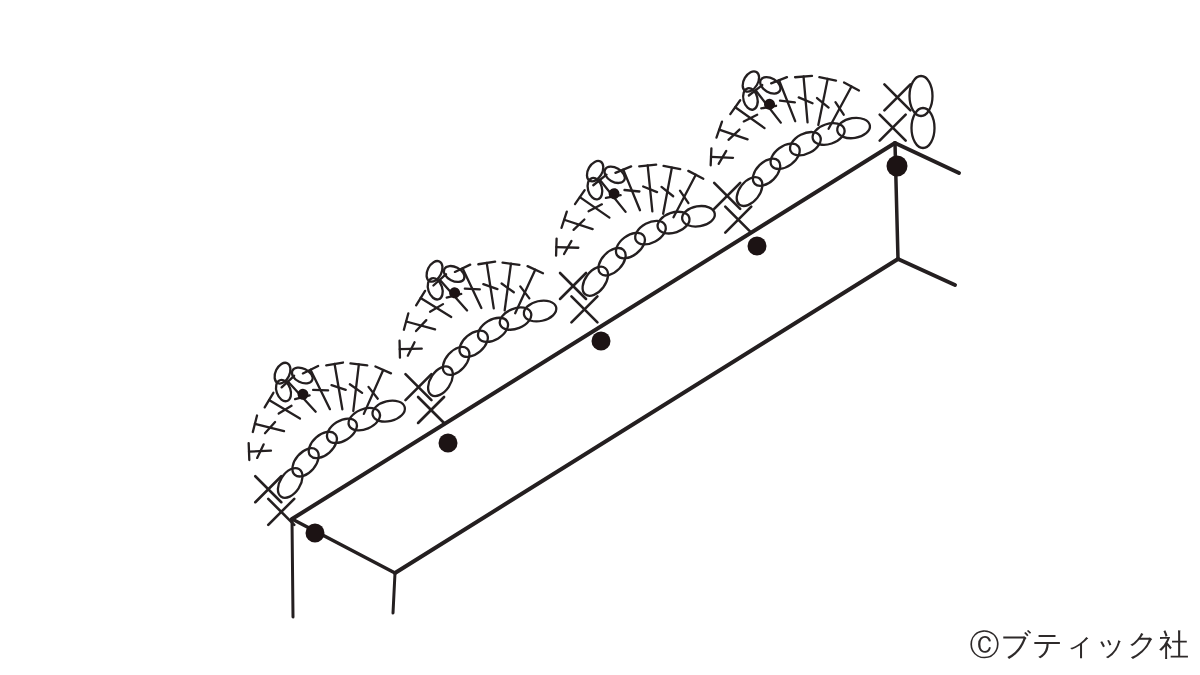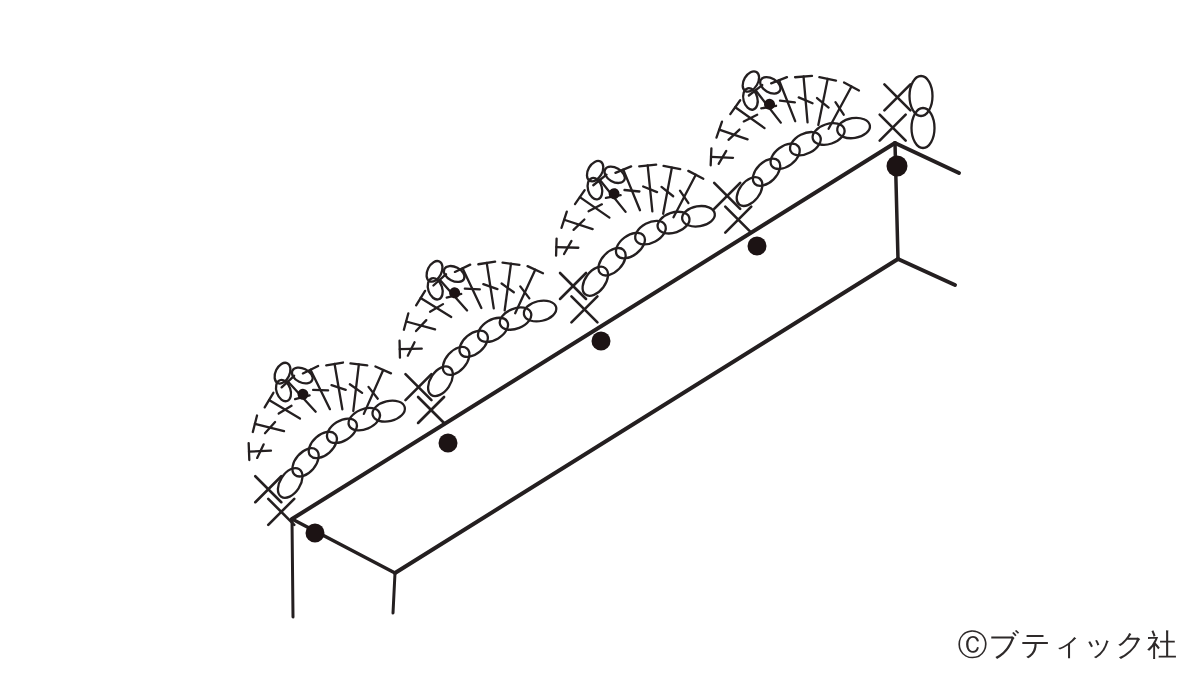--- a/index.html
+++ b/index.html
@@ -7,21 +7,21 @@
     width:1200px;height:675px;
     background:#ffffff;
     position:relative;
     overflow:hidden;
     font-family:"DejaVu Sans","Liberation Sans",sans-serif;
   }
   #stage{position:absolute;left:0;top:0;width:1200px;height:675px;}
   svg{display:block;}
   .copyright{
     position:absolute;
-    right:22px;
+    right:10px;
     top:625px;
     font-size:30px;
     letter-spacing:1px;
     color:#2e2a2a;
     white-space:nowrap;
   }
 </style>
 </head>
 <body>
 

